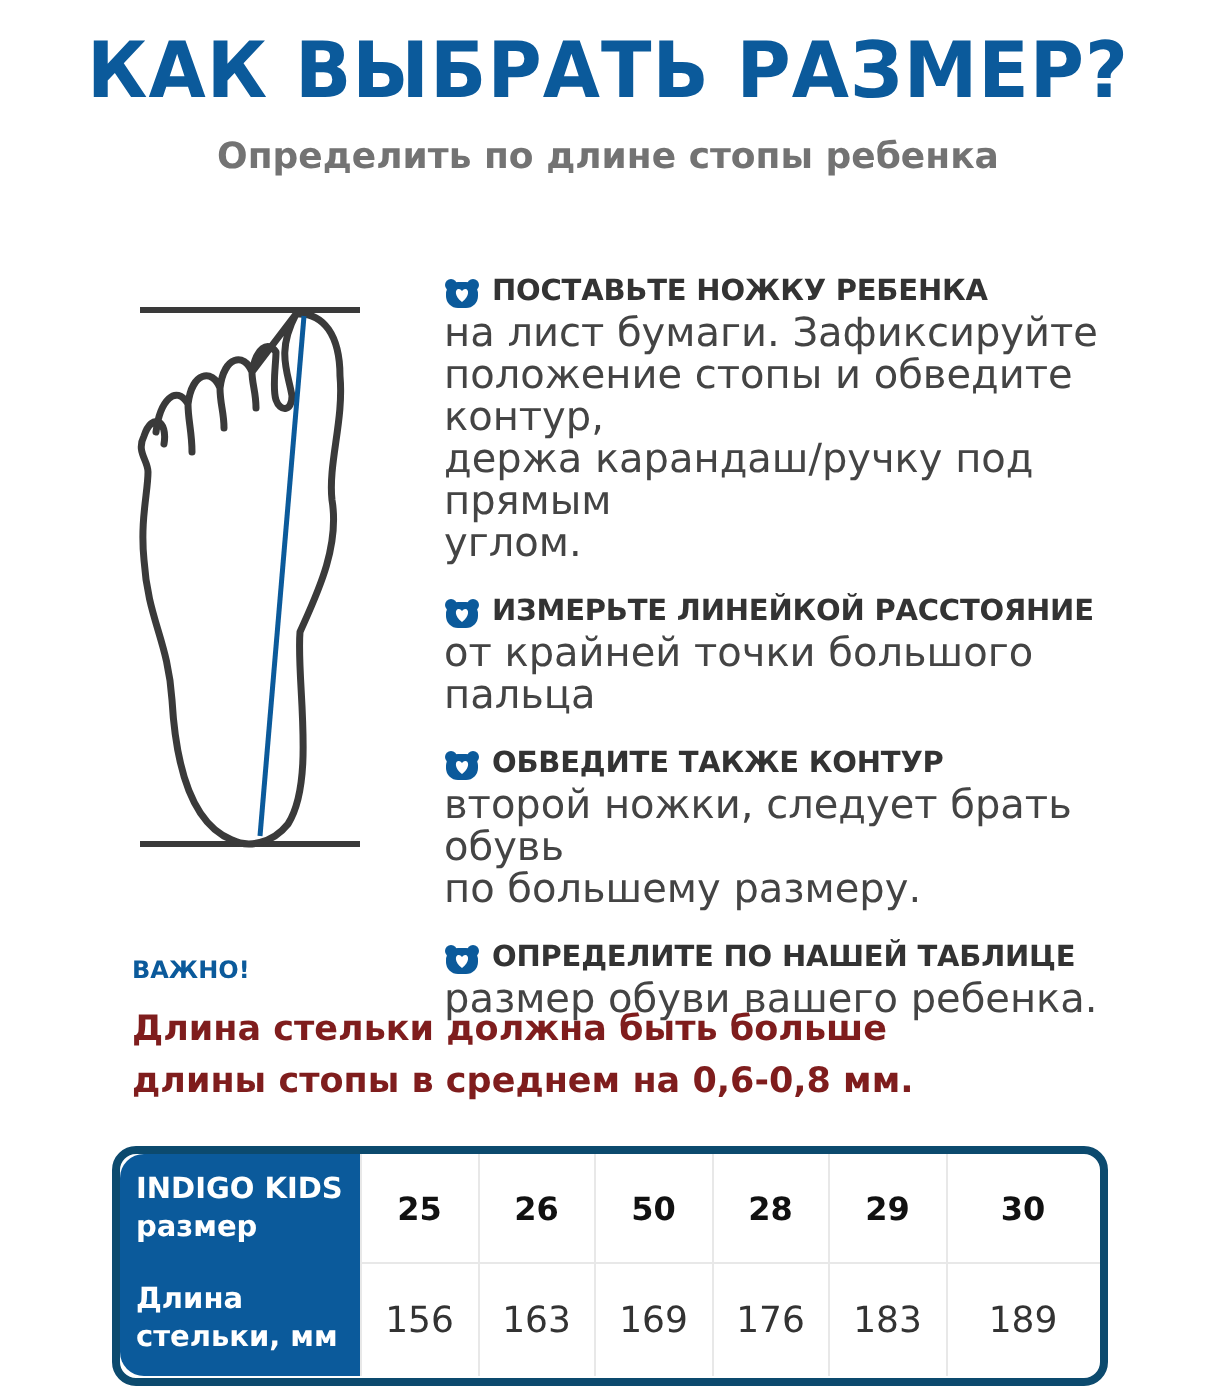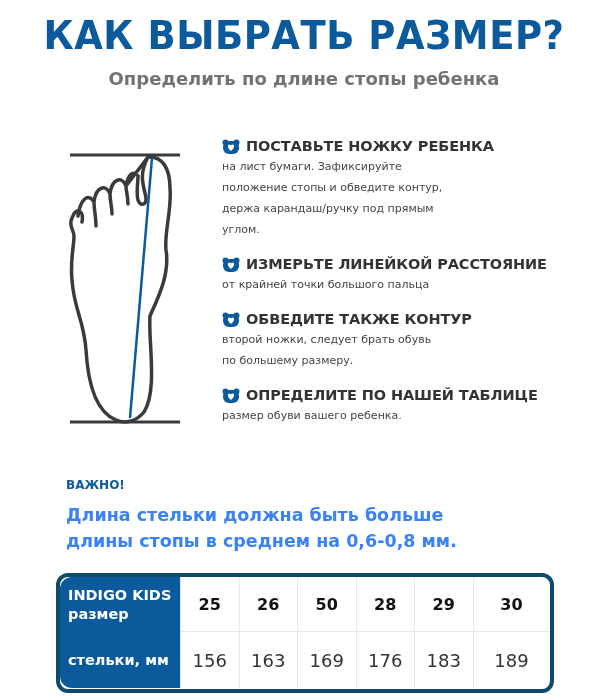--- a/index.html
+++ b/index.html
@@ -4,24 +4,24 @@
 <style>
   html, body { margin: 0; padding: 0; background: #ffffff; }
   body { width: 608px; height: 700px; position: relative; overflow: hidden; font-family: "DejaVu Sans", sans-serif; }
   .title { position: absolute; top: 14px; left: 0; width: 608px; text-align: center; color: #0b5a9b; font-weight: 900; font-size: 37px; letter-spacing: 0.5px; font-family: "DejaVu Sans", sans-serif; transform: scaleY(1.05); }
   .subtitle { position: absolute; top: 68px; left: 0; width: 608px; text-align: center; color: #737373; font-weight: bold; font-size: 18px; font-family: "DejaVu Sans", sans-serif; }
   .foot { position: absolute; left: 66px; top: 150px; width: 120px; height: 280px; }
   .steps { position: absolute; left: 222px; top: 136px; width: 340px; }
   .step { margin-bottom: 14px; }
   .step-head { display: flex; align-items: center; font-weight: bold; font-size: 14.5px; color: #333333; height: 20px; letter-spacing: -0.1px; }
   .bear { width: 18px; height: 15px; margin-right: 6px; flex: 0 0 auto; }
-  .step-body { font-size: 11px; color: #444444; line-height: 21px; }
+  .step-body { font-size: 20px; color: #444444; line-height: 21px; }
   .important { position: absolute; left: 66px; top: 478px; width: 480px; }
   .imp-title { color: #0b5a9b; font-weight: 900; font-size: 12px; height: 24px; }
-  .imp-text { color: #3b82f6; font-weight: bold; font-size: 17.5px; line-height: 26px; }
+  .imp-text { color: #7f1d1d; font-weight: bold; font-size: 17.5px; line-height: 26px; }
   .table { position: absolute; left: 56px; top: 573px; width: 490px; height: 112px; border: 4px solid #0c4a6e; border-radius: 12px; overflow: hidden; display: grid; grid-template-columns: 120px repeat(5, 58.5px) 77px; grid-template-rows: 55px 56px; }
   .hcell { background: #0b5a9b; color: #ffffff; font-weight: 900; font-size: 14.5px; line-height: 19px; padding: 6px 8px; display: flex; flex-direction: column; justify-content: center; }
   .hcell.top { border-top-left-radius: 12px; }
   .hcell.bot { border-bottom-left-radius: 12px; }
   .cell { display: flex; align-items: center; justify-content: center; border-left: 1px solid #e8e8e8; font-size: 18px; color: #222222; }
   .cell.size { font-weight: 900; color: #111111; font-size: 16px; border-bottom: 1px solid #e8e8e8; }
   .cell.len { font-weight: normal; color: #333333; }
 </style>
 </head>
 <body>
@@ -111,20 +111,21 @@
     <span>размер</span>
   </div>
   <div class="cell size">25</div>
   <div class="cell size">26</div>
   <div class="cell size">50</div>
   <div class="cell size">28</div>
   <div class="cell size">29</div>
   <div class="cell size">30</div>
 
   <div class="hcell bot">
+    <span>Длина</span>
     <span>стельки, мм</span>
   </div>
   <div class="cell len">156</div>
   <div class="cell len">163</div>
   <div class="cell len">169</div>
   <div class="cell len">176</div>
   <div class="cell len">183</div>
   <div class="cell len">189</div>
 </div>
 

